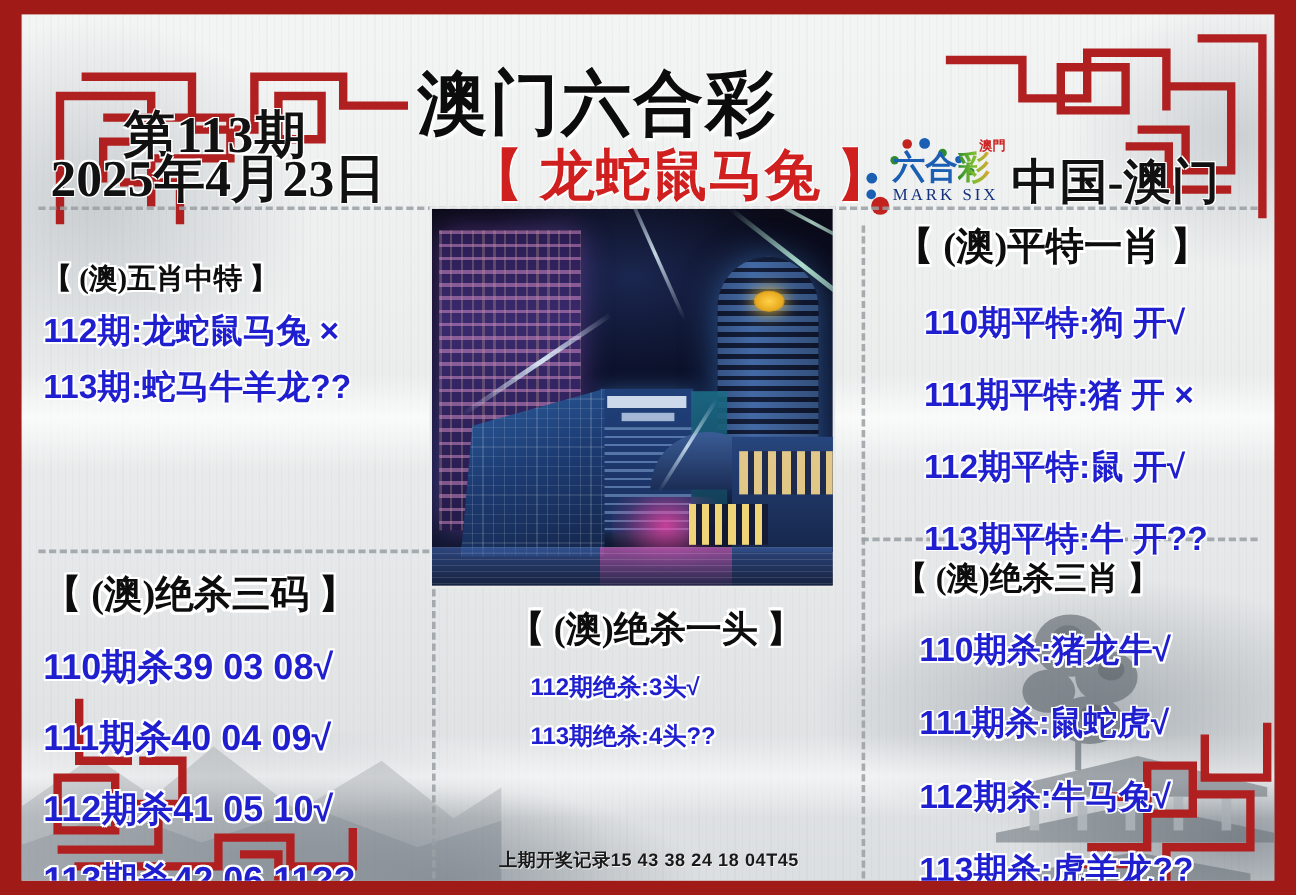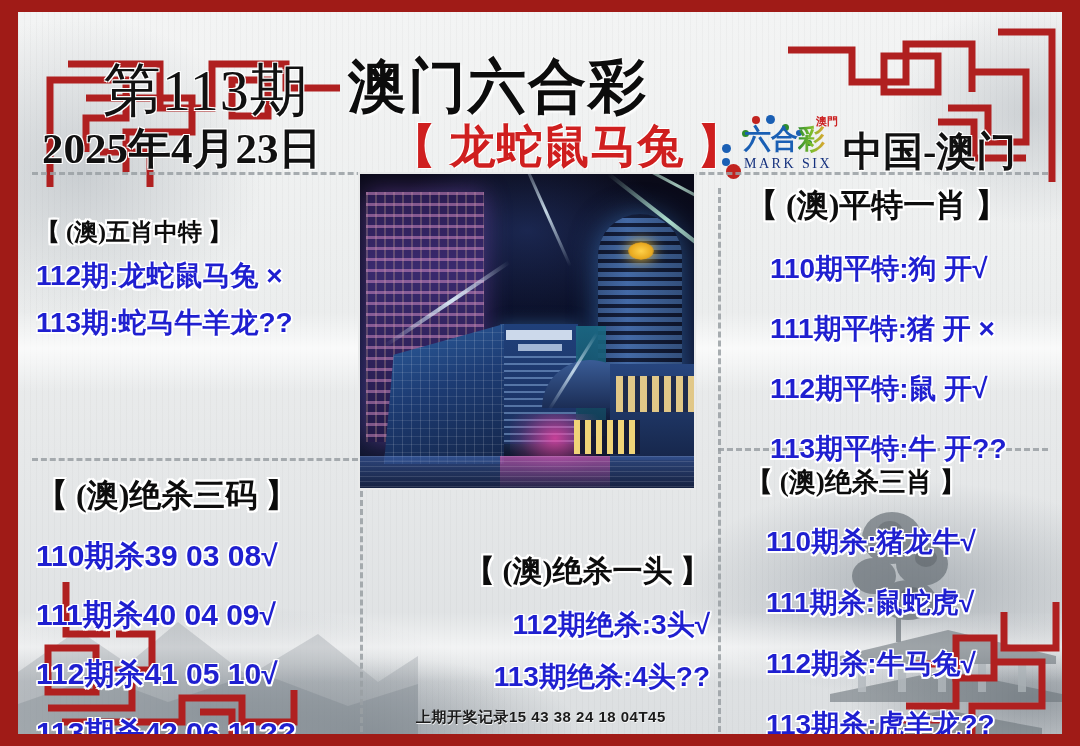--- a/index.html
+++ b/index.html
@@ -48,23 +48,23 @@
   .ink-tree { position:absolute; pointer-events:none; opacity:.72; }
 
   
   .fret { position:absolute; pointer-events:none; }
   .fret svg { display:block; }
 
   
   #header { position:absolute; left:0; top:0; width:1044px; height:158px; }
 
   #issue {
-    position:absolute; left:85px; top:40px;
-    font-family:"Liberation Serif", serif;
-    font-size:58px; font-weight:400; color:#111;
+    position:absolute; left:85px; top:72px;
+    font-family:"Liberation Serif", serif;
+    font-size:43px; font-weight:700; color:#111;
     letter-spacing:1px;
     text-shadow:1px 1px 0 #fff, -1px -1px 0 #fff, 1px -1px 0 #fff, -1px 1px 0 #fff;
     white-space:nowrap;
   }
   #date {
     position:absolute; left:24px; top:108px;
     font-family:"Liberation Serif", serif;
     font-size:43px; font-weight:700; color:#111;
     letter-spacing:0px;
     text-shadow:1px 1px 0 #fff, -1px -1px 0 #fff, 1px -1px 0 #fff, -1px 1px 0 #fff;
@@ -154,23 +154,23 @@
   #p-sanma .row { font-size:30px; margin-top:18px; }
 
   #p-pingte { left:728px; top:172px; width:330px; }
   #p-pingte .ptitle { font-size:32px; }
   #p-pingte .row { font-size:28px; margin-top:22px; margin-left:24px; }
 
   #p-sanxiao { left:728px; top:452px; width:330px; }
   #p-sanxiao .ptitle { font-size:27px; }
   #p-sanxiao .row { font-size:28px; margin-top:23px; margin-left:20px; }
 
-  #p-yitou { left:392px; top:492px; width:300px; text-align:right;margin-top:47px; }
+  #p-yitou { left:406px; top:492px; width:300px; text-align:left; }
   #p-yitou .ptitle { font-size:30px; }
-  #p-yitou .row { font-size:28px; margin-top:14px; margin-left:18px; }
+  #p-yitou .row { font-size:20px; margin-top:14px; margin-left:18px; }
 
   
   #record {
     position:absolute; left:398px; top:696px;
     font-family:"Liberation Sans", sans-serif;
     font-size:15px; font-weight:700; color:#1a1a1a;
     letter-spacing:.5px; white-space:nowrap;
     text-shadow:.5px .5px 0 rgba(255,255,255,.8);
   }
 </style>

